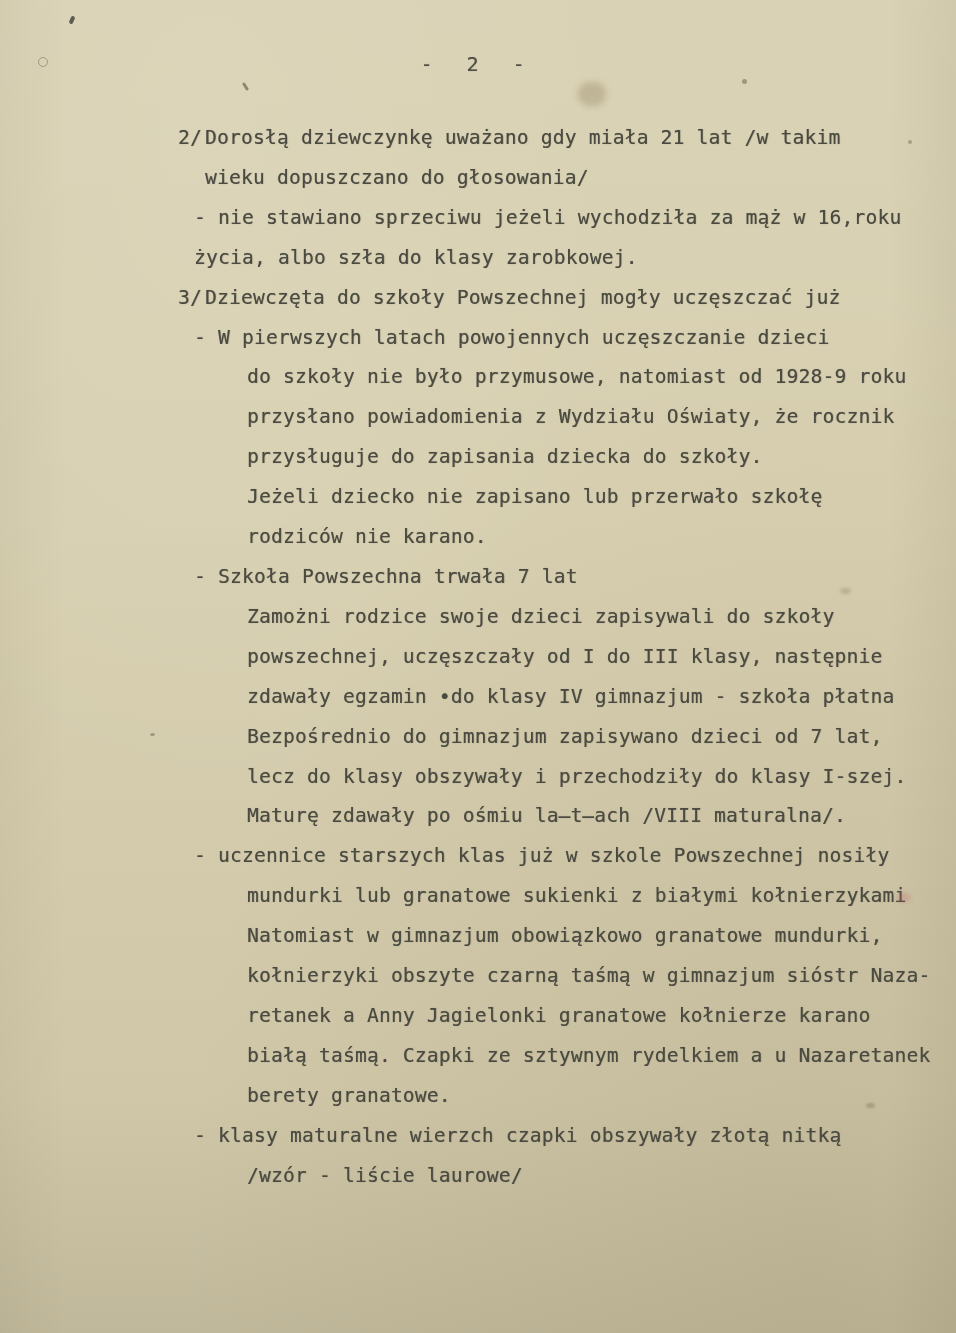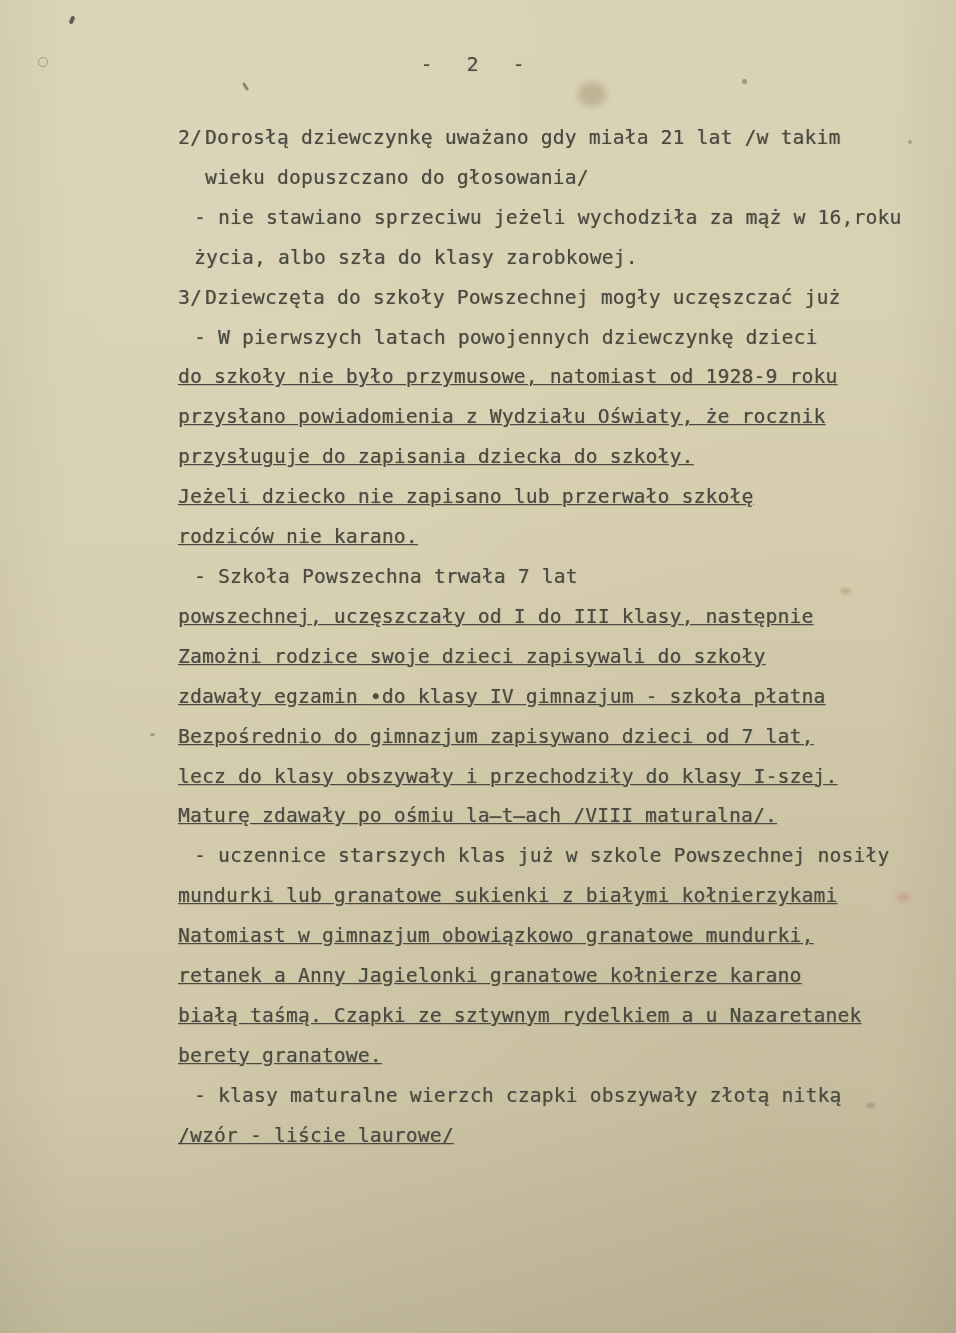--- a/index.html
+++ b/index.html
@@ -26,57 +26,58 @@
   .content{
     position:absolute;left:178px;top:118px;right:24px;
     font-size:19.5px;line-height:39.9px;letter-spacing:0.25px;
     text-shadow:0.4px 0.4px 0.8px rgba(60,60,50,0.55);
   }
   .entry{position:relative;}
   .entry .num{position:absolute;left:0;top:0;}
   .line{white-space:pre;}
   .l0{margin-left:27px;}
   .l1{margin-left:16px;}
-  .l2{text-decoration:underline;}
+  .l2{margin-left:69px;}
   .speck{position:absolute;pointer-events:none;}
 </style>
 </head>
 <body>
 
 <div class="page">
 
   <div class="page-header">- 2 -</div>
 
   <div class="content">
       <div class="entry">
         <span class="num">2/</span>
         <div class="line l0">Dorosłą dziewczynkę uważano gdy miała 21 lat /w takim</div>
         <div class="line l0">wieku dopuszczano do głosowania/</div>
         <div class="line l1">- nie stawiano sprzeciwu jeżeli wychodziła za mąż w 16,roku</div>
         <div class="line l1">życia, albo szła do klasy zarobkowej.</div>
       </div>
       <div class="entry">
         <span class="num">3/</span>
         <div class="line l0">Dziewczęta do szkoły Powszechnej mogły uczęszczać już</div>
-        <div class="line l1">- W pierwszych latach powojennych dziewczynkę dzieci</div>
+        <div class="line l1">- W pierwszych latach powojennych uczęszczanie dzieci</div>
         <div class="line l2">do szkoły nie było przymusowe, natomiast od 1928-9 roku</div>
         <div class="line l2">przysłano powiadomienia z Wydziału Oświaty, że rocznik</div>
         <div class="line l2">przysługuje do zapisania dziecka do szkoły.</div>
         <div class="line l2">Jeżeli dziecko nie zapisano lub przerwało szkołę</div>
         <div class="line l2">rodziców nie karano.</div>
         <div class="line l1">- Szkoła Powszechna trwała 7 lat</div>
+        <div class="line l2">Zamożni rodzice swoje dzieci zapisywali do szkoły</div>
         <div class="line l2">powszechnej, uczęszczały od I do III klasy, następnie</div>
-        <div class="line l2">Zamożni rodzice swoje dzieci zapisywali do szkoły</div>
         <div class="line l2">zdawały egzamin •do klasy IV gimnazjum - szkoła płatna</div>
         <div class="line l2">Bezpośrednio do gimnazjum zapisywano dzieci od 7 lat,</div>
         <div class="line l2">lecz do klasy obszywały i przechodziły do klasy I-szej.</div>
         <div class="line l2">Maturę zdawały po ośmiu la̶t̶ach /VIII maturalna/.</div>
         <div class="line l1">- uczennice starszych klas już w szkole Powszechnej nosiły</div>
         <div class="line l2">mundurki lub granatowe sukienki z białymi kołnierzykami</div>
         <div class="line l2">Natomiast w gimnazjum obowiązkowo granatowe mundurki,</div>
+        <div class="line l2">kołnierzyki obszyte czarną taśmą w gimnazjum sióstr Naza-</div>
         <div class="line l2">retanek a Anny Jagielonki granatowe kołnierze karano</div>
         <div class="line l2">białą taśmą. Czapki ze sztywnym rydelkiem a u Nazaretanek</div>
         <div class="line l2">berety granatowe.</div>
         <div class="line l1">- klasy maturalne wierzch czapki obszywały złotą nitką</div>
         <div class="line l2">/wzór - liście laurowe/</div>
       </div>
     </div>
 
   <div class="speck" style="top:16px;left:70px;width:4px;height:8px;background:rgba(40,40,35,.7);border-radius:2px;transform:rotate(25deg);"></div>
   <div class="speck" style="top:57px;left:38px;width:8px;height:8px;border:1.5px solid rgba(95,88,70,.45);border-radius:50%;"></div>

